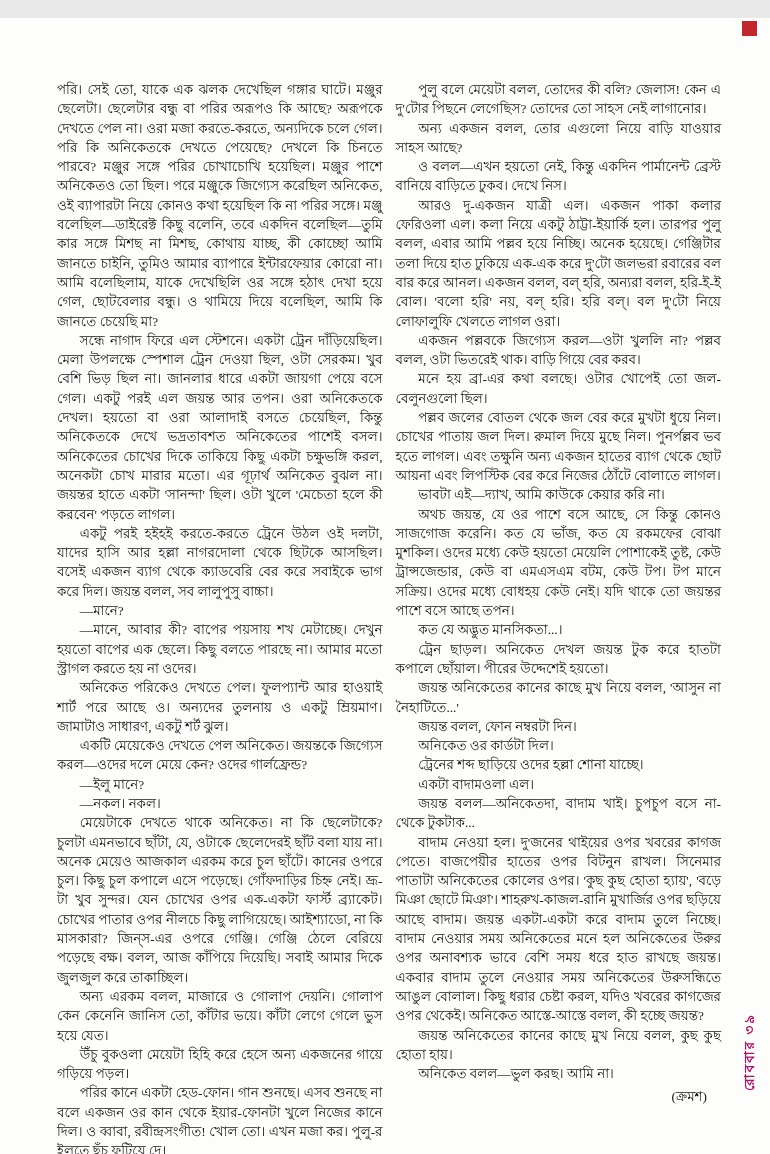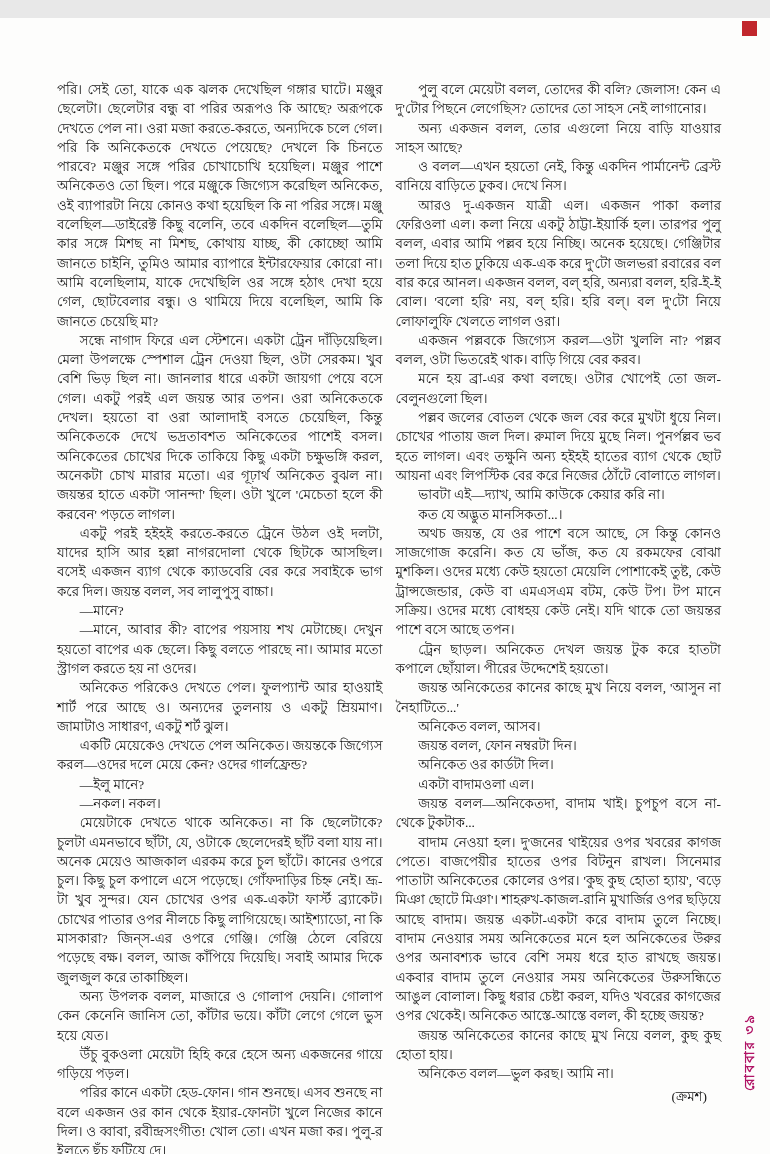--- a/index.html
+++ b/index.html
@@ -68,42 +68,42 @@
         <p class="para no-indent">পরি। সেই তো, যাকে এক ঝলক দেখেছিল গঙ্গার ঘাটে। মঞ্জুর ছেলেটা। ছেলেটার বন্ধু বা পরির অরূপও কি আছে? অরূপকে দেখতে পেল না। ওরা মজা করতে-করতে, অন্যদিকে চলে গেল। পরি কি অনিকেতকে দেখতে পেয়েছে? দেখলে কি চিনতে পারবে? মঞ্জুর সঙ্গে পরির চোখাচোখি হয়েছিল। মঞ্জুর পাশে অনিকেতও তো ছিল। পরে মঞ্জুকে জিগ্যেস করেছিল অনিকেত, ওই ব্যাপারটা নিয়ে কোনও কথা হয়েছিল কি না পরির সঙ্গে। মঞ্জু বলেছিল—ডাইরেক্ট কিছু বলেনি, তবে একদিন বলেছিল—তুমি কার সঙ্গে মিশছ না মিশছ, কোথায় যাচ্ছ, কী কোচ্ছো আমি জানতে চাইনি, তুমিও আমার ব্যাপারে ইন্টারফেয়ার কোরো না। আমি বলেছিলাম, যাকে দেখেছিলি ওর সঙ্গে হঠাৎ দেখা হয়ে গেল, ছোটবেলার বন্ধু। ও থামিয়ে দিয়ে বলেছিল, আমি কি জানতে চেয়েছি মা?</p>
         <p class="para">সন্ধে নাগাদ ফিরে এল স্টেশনে। একটা ট্রেন দাঁড়িয়েছিল। মেলা উপলক্ষে স্পেশাল ট্রেন দেওয়া ছিল, ওটা সেরকম। খুব বেশি ভিড় ছিল না। জানলার ধারে একটা জায়গা পেয়ে বসে গেল। একটু পরই এল জয়ন্ত আর তপন। ওরা অনিকেতকে দেখল। হয়তো বা ওরা আলাদাই বসতে চেয়েছিল, কিন্তু অনিকেতকে দেখে ভদ্রতাবশত অনিকেতের পাশেই বসল। অনিকেতের চোখের দিকে তাকিয়ে কিছু একটা চক্ষুভঙ্গি করল, অনেকটা চোখ মারার মতো। এর গূঢ়ার্থ অনিকেত বুঝল না। জয়ন্তর হাতে একটা 'সানন্দা' ছিল। ওটা খুলে 'মেচেতা হলে কী করবেন' পড়তে লাগল।</p>
         <p class="para">একটু পরই হইহই করতে-করতে ট্রেনে উঠল ওই দলটা, যাদের হাসি আর হল্লা নাগরদোলা থেকে ছিটকে আসছিল। বসেই একজন ব্যাগ থেকে ক্যাডবেরি বের করে সবাইকে ভাগ করে দিল। জয়ন্ত বলল, সব লালুপুসু বাচ্চা।</p>
         <p class="para">—মানে?</p>
         <p class="para">—মানে, আবার কী? বাপের পয়সায় শখ মেটাচ্ছে। দেখুন হয়তো বাপের এক ছেলে। কিছু বলতে পারছে না। আমার মতো স্ট্রাগল করতে হয় না ওদের।</p>
         <p class="para">অনিকেত পরিকেও দেখতে পেল। ফুলপ্যান্ট আর হাওয়াই শার্ট পরে আছে ও। অন্যদের তুলনায় ও একটু ম্রিয়মাণ। জামাটাও সাধারণ, একটু শর্ট ঝুল।</p>
         <p class="para">একটি মেয়েকেও দেখতে পেল অনিকেত। জয়ন্তকে জিগ্যেস করল—ওদের দলে মেয়ে কেন? ওদের গার্লফ্রেন্ড?</p>
         <p class="para">—ইলু মানে?</p>
         <p class="para">—নকল। নকল।</p>
         <p class="para">মেয়েটাকে দেখতে থাকে অনিকেত। না কি ছেলেটাকে? চুলটা এমনভাবে ছাঁটা, যে, ওটাকে ছেলেদেরই ছাঁট বলা যায় না। অনেক মেয়েও আজকাল এরকম করে চুল ছাঁটে। কানের ওপরে চুল। কিছু চুল কপালে এসে পড়েছে। গোঁফদাড়ির চিহ্ন নেই। ভ্রূ-টা খুব সুন্দর। যেন চোখের ওপর এক-একটা ফার্স্ট ব্র্যাকেট। চোখের পাতার ওপর নীলচে কিছু লাগিয়েছে। আইশ্যাডো, না কি মাসকারা? জিন্‌স-এর ওপরে গেঞ্জি। গেঞ্জি ঠেলে বেরিয়ে পড়েছে বক্ষ। বলল, আজ কাঁপিয়ে দিয়েছি। সবাই আমার দিকে জুলজুল করে তাকাচ্ছিল।</p>
-        <p class="para">অন্য উপলক বলল, মাজারে ও গোলাপ দেয়নি। গোলাপ কেন কেনেনি জানিস তো, কাঁটার ভয়ে। কাঁটা লেগে গেলে ভুস হয়ে যেত।</p>
+        <p class="para">অন্য এরকম বলল, মাজারে ও গোলাপ দেয়নি। গোলাপ কেন কেনেনি জানিস তো, কাঁটার ভয়ে। কাঁটা লেগে গেলে ভুস হয়ে যেত।</p>
         <p class="para">উঁচু বুকওলা মেয়েটা হিহি করে হেসে অন্য একজনের গায়ে গড়িয়ে পড়ল।</p>
         <p class="para">পরির কানে একটা হেড-ফোন। গান শুনছে। এসব শুনছে না বলে একজন ওর কান থেকে ইয়ার-ফোনটা খুলে নিজের কানে দিল। ও ব্বাবা, রবীন্দ্রসংগীত! খোল তো। এখন মজা কর। পুলু-র ইলুতে ছুঁচ ফুটিয়ে দে।</p>
       </div>
 
     <div class="col">
       <div>
           <p class="para">পুলু বলে মেয়েটা বলল, তোদের কী বলি? জেলাস! কেন এ দু'টোর পিছনে লেগেছিস? তোদের তো সাহস নেই লাগানোর।</p>
           <p class="para">অন্য একজন বলল, তোর এগুলো নিয়ে বাড়ি যাওয়ার সাহস আছে?</p>
           <p class="para">ও বলল—এখন হয়তো নেই, কিন্তু একদিন পার্মানেন্ট ব্রেস্ট বানিয়ে বাড়িতে ঢুকব। দেখে নিস।</p>
           <p class="para">আরও দু-একজন যাত্রী এল। একজন পাকা কলার ফেরিওলা এল। কলা নিয়ে একটু ঠাট্টা-ইয়ার্কি হল। তারপর পুলু বলল, এবার আমি পল্লব হয়ে নিচ্ছি। অনেক হয়েছে। গেঞ্জিটার তলা দিয়ে হাত ঢুকিয়ে এক-এক করে দু'টো জলভরা রবারের বল বার করে আনল। একজন বলল, বল্ হরি, অন্যরা বলল, হরি-ই-ই বোল। 'বলো হরি' নয়, বল্ হরি। হরি বল্। বল দু'টো নিয়ে লোফালুফি খেলতে লাগল ওরা।</p>
           <p class="para">একজন পল্লবকে জিগ্যেস করল—ওটা খুললি না? পল্লব বলল, ওটা ভিতরেই থাক। বাড়ি গিয়ে বের করব।</p>
           <p class="para">মনে হয় ব্রা-এর কথা বলছে। ওটার খোপেই তো জল-বেলুনগুলো ছিল।</p>
-          <p class="para">পল্লব জলের বোতল থেকে জল বের করে মুখটা ধুয়ে নিল। চোখের পাতায় জল দিল। রুমাল দিয়ে মুছে নিল। পুনর্পল্লব ভব হতে লাগল। এবং তক্ষুনি অন্য হইহই হাতের ব্যাগ থেকে ছোট আয়না এবং লিপস্টিক বের করে নিজের ঠোঁটে বোলাতে লাগল।</p>
+          <p class="para">পল্লব জলের বোতল থেকে জল বের করে মুখটা ধুয়ে নিল। চোখের পাতায় জল দিল। রুমাল দিয়ে মুছে নিল। পুনর্পল্লব ভব হতে লাগল। এবং তক্ষুনি অন্য একজন হাতের ব্যাগ থেকে ছোট আয়না এবং লিপস্টিক বের করে নিজের ঠোঁটে বোলাতে লাগল।</p>
           <p class="para">ভাবটা এই—দ্যাখ, আমি কাউকে কেয়ার করি না।</p>
+          <p class="para">অথচ জয়ন্ত, যে ওর পাশে বসে আছে, সে কিন্তু কোনও সাজগোজ করেনি। কত যে ভাঁজ, কত যে রকমফের বোঝা মুশকিল। ওদের মধ্যে কেউ হয়তো মেয়েলি পোশাকেই তুষ্ট, কেউ ট্রান্সজেন্ডার, কেউ বা এমএসএম বটম, কেউ টপ। টপ মানে সক্রিয়। ওদের মধ্যে বোধহয় কেউ নেই। যদি থাকে তো জয়ন্তর পাশে বসে আছে তপন।</p>
           <p class="para">কত যে অদ্ভুত মানসিকতা...।</p>
-          <p class="para">অথচ জয়ন্ত, যে ওর পাশে বসে আছে, সে কিন্তু কোনও সাজগোজ করেনি। কত যে ভাঁজ, কত যে রকমফের বোঝা মুশকিল। ওদের মধ্যে কেউ হয়তো মেয়েলি পোশাকেই তুষ্ট, কেউ ট্রান্সজেন্ডার, কেউ বা এমএসএম বটম, কেউ টপ। টপ মানে সক্রিয়। ওদের মধ্যে বোধহয় কেউ নেই। যদি থাকে তো জয়ন্তর পাশে বসে আছে তপন।</p>
           <p class="para">ট্রেন ছাড়ল। অনিকেত দেখল জয়ন্ত টুক করে হাতটা কপালে ছোঁয়াল। পীরের উদ্দেশেই হয়তো।</p>
           <p class="para">জয়ন্ত অনিকেতের কানের কাছে মুখ নিয়ে বলল, 'আসুন না নৈহাটিতে...'</p>
-          <p class="para">অনিকেত বলল, আসব।</p>
           <p class="para">জয়ন্ত বলল, ফোন নম্বরটা দিন।</p>
           <p class="para">অনিকেত ওর কার্ডটা দিল।</p>
+          <p class="para">ট্রেনের শব্দ ছাড়িয়ে ওদের হল্লা শোনা যাচ্ছে।</p>
           <p class="para">একটা বাদামওলা এল।</p>
           <p class="para">জয়ন্ত বলল—অনিকেতদা, বাদাম খাই। চুপচুপ বসে না-থেকে টুকটাক...</p>
           <p class="para">বাদাম নেওয়া হল। দু'জনের থাইয়ের ওপর খবরের কাগজ পেতে। বাজপেয়ীর হাতের ওপর বিটনুন রাখল। সিনেমার পাতাটা অনিকেতের কোলের ওপর। 'কুছ কুছ হোতা হ্যায়', 'বড়ে মিঞা ছোটে মিঞা'। শাহরুখ-কাজল-রানি মুখার্জির ওপর ছড়িয়ে আছে বাদাম। জয়ন্ত একটা-একটা করে বাদাম তুলে নিচ্ছে। বাদাম নেওয়ার সময় অনিকেতের মনে হল অনিকেতের উরুর ওপর অনাবশ্যক ভাবে বেশি সময় ধরে হাত রাখছে জয়ন্ত। একবার বাদাম তুলে নেওয়ার সময় অনিকেতের উরুসন্ধিতে আঙুল বোলাল। কিছু ধরার চেষ্টা করল, যদিও খবরের কাগজের ওপর থেকেই। অনিকেত আস্তে-আস্তে বলল, কী হচ্ছে জয়ন্ত?</p>
           <p class="para">জয়ন্ত অনিকেতের কানের কাছে মুখ নিয়ে বলল, কুছ কুছ হোতা হায়।</p>
           <p class="para">অনিকেত বলল—ভুল করছ। আমি না।</p>
         </div>
       <div class="credits">
         <div class="cont">(ক্রমশ)</div>
 
       </div>

